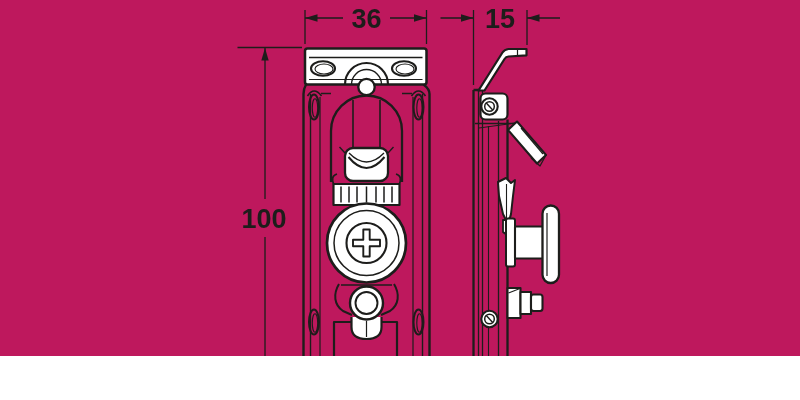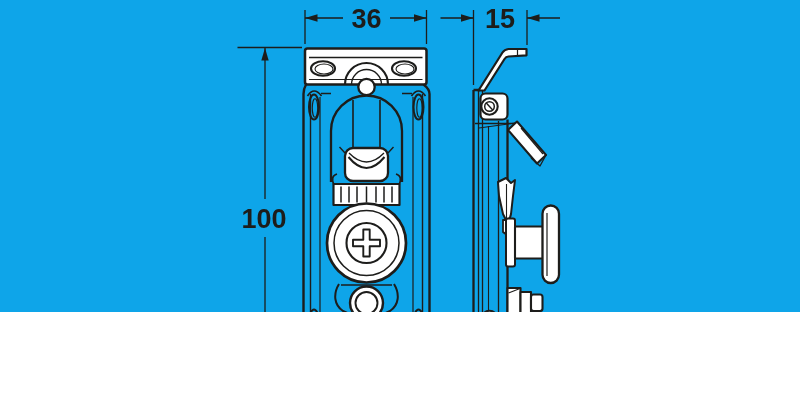--- a/index.html
+++ b/index.html
@@ -1,16 +1,16 @@
 <!DOCTYPE html>
 <html><head>
 <meta charset="utf-8">
 <style>
   html,body{margin:0;padding:0;background:#fff;}
-  .stage{position:relative;width:800px;height:312px;background:#0ea5e9;overflow:hidden;}
+  .stage{position:relative;width:800px;height:356px;background:#be185d;overflow:hidden;}
   svg.drawing{display:block;width:800px;height:400px;stroke:#1d1d1b;fill:none;stroke-width:2;}
   .dim-label{font:bold 27px "Liberation Sans", sans-serif;fill:#1d1d1b;stroke:none;}
   .arr{fill:#1d1d1b;stroke:none;}
 </style>
 </head>
 <body>
 
 <div class="stage">
 <svg class="drawing" viewBox="0 0 800 400" xmlns="http://www.w3.org/2000/svg">
 

